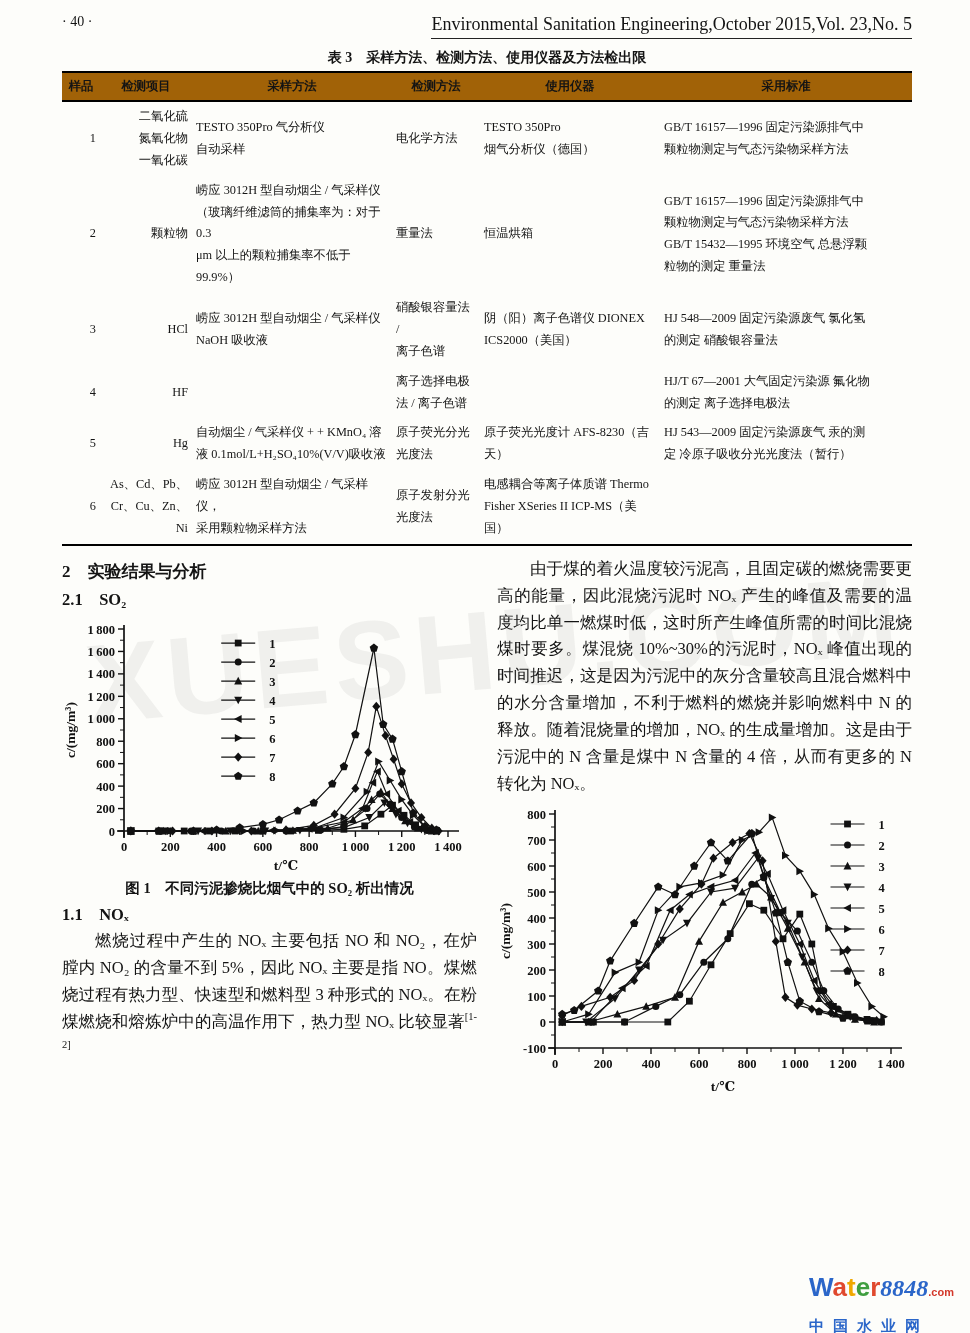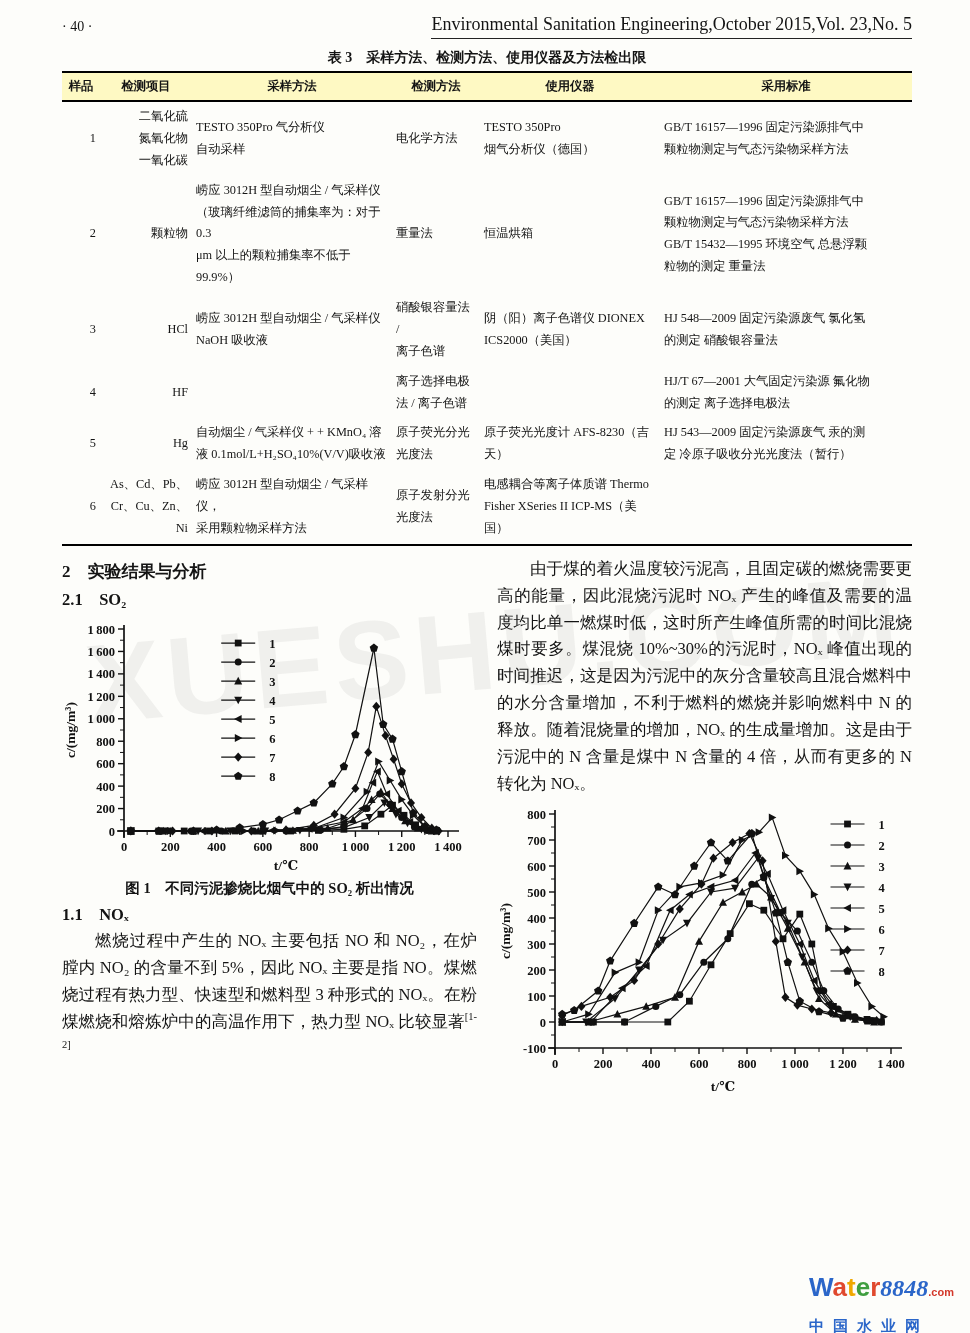--- a/index.html
+++ b/index.html
@@ -1,34 +1,34 @@
 <!DOCTYPE html>
 <html><head>
 <meta charset="utf-8">
 <style>
   html,body{margin:0;padding:0;background:#e8e8e8;}
   .page{position:relative;width:970px;height:1333px;margin:0 auto;background:#fdfdfa;
         font-family:"Liberation Serif","DejaVu Serif",serif;color:#141414;overflow:hidden;}
   .inner{position:relative;padding:14px 58px 0 62px;}
   
-  .pg-header{display:flex;justify-content:space-between;align-items:center;font-size:14px;}
+  .pg-header{display:flex;justify-content:space-between;align-items:flex-start;font-size:14px;}
   .pg-header .journal{border-bottom:1.5px solid #222;padding-bottom:3px;font-size:18px;margin-left:31px;}
   
   .cols{display:flex;gap:20px;}
   .col{flex:1;min-width:0;}
   .para{margin:0;font-size:16.5px;line-height:1.63;text-align:justify;}
   .indent{text-indent:2em;}
   .h-num{font-weight:bold;font-size:16.5px;margin:6px 0 2px 0;}
   .top-cols{margin-top:14px;}
   sup{font-size:10.5px;}
   
   .tbl-title{text-align:center;font-weight:bold;font-size:14px;margin:10px 0 4px 0;}
   table.dtable{width:100%;border-collapse:collapse;table-layout:fixed;
     border-top:2.5px solid #000;border-bottom:2.5px solid #000;font-size:12.3px;}
-  table.dtable thead th{background:#fef9c3;border-bottom:2px solid #000;font-weight:bold;
+  table.dtable thead th{background:#a16207;border-bottom:2px solid #000;font-weight:bold;
     padding:5px 2px;text-align:center;}
   table.dtable td{padding:4px 4px;line-height:1.78;vertical-align:middle;white-space:pre-line;}
   td.c{text-align:right;}
   
   .figure{margin:6px 0 2px 0;}
   .fig-cap{text-align:center;font-weight:bold;font-size:14.5px;margin:0 0 6px 0;}
   svg text.tick{font:600 12.5px "Liberation Serif","DejaVu Serif",serif;fill:#111;}
   svg text.axlab{font:600 13.5px "Liberation Serif","DejaVu Serif",serif;fill:#111;}
   
   .bgwm{position:absolute;left:85px;top:585px;font-family:"Liberation Sans","DejaVu Sans",sans-serif;

